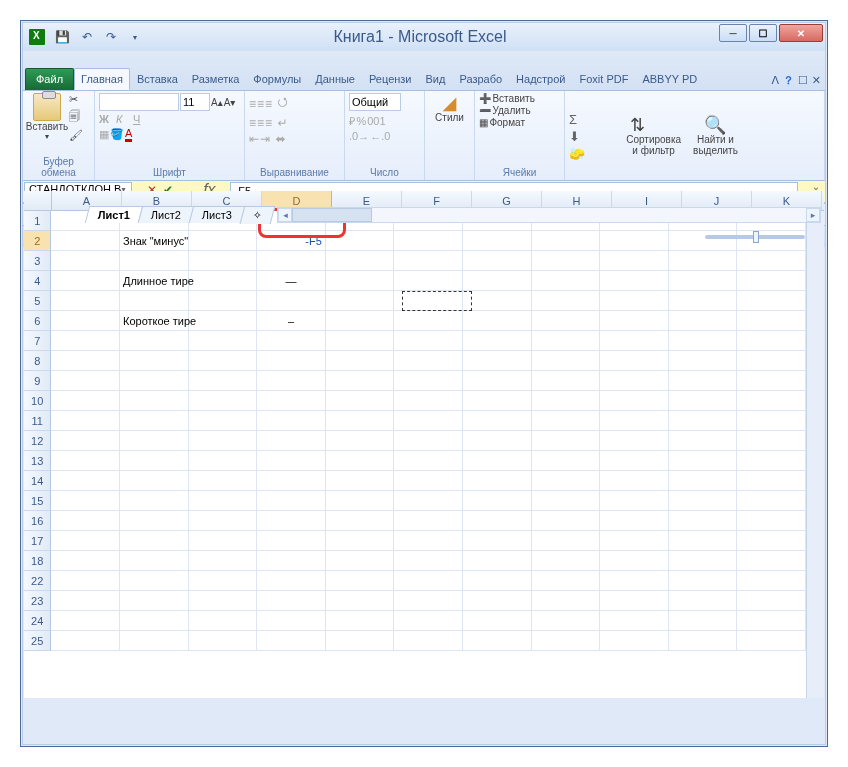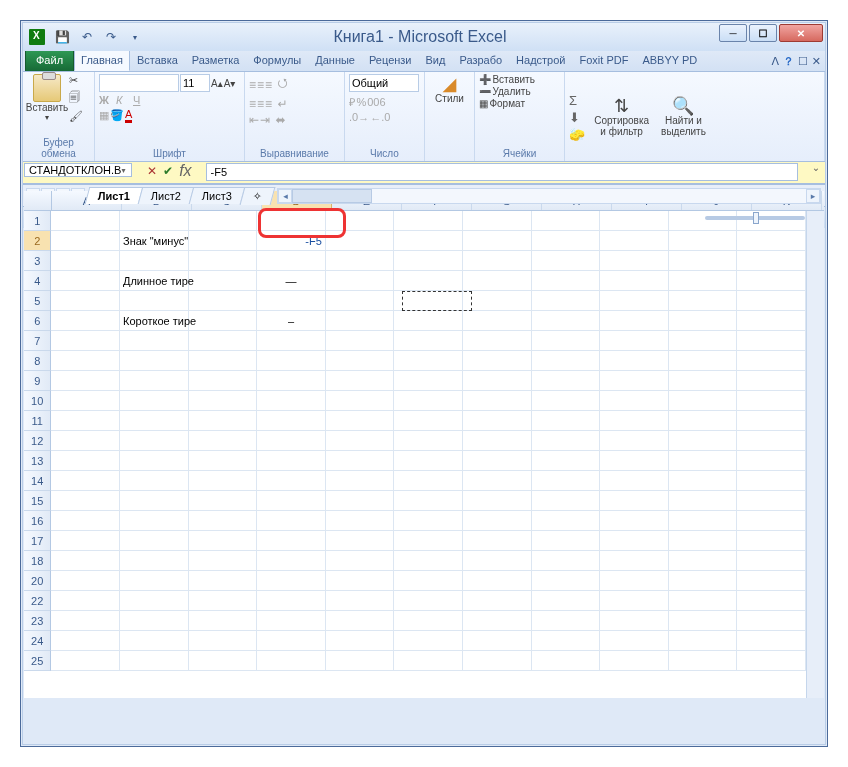--- a/index.html
+++ b/index.html
@@ -13,21 +13,21 @@
   .titlebar .sys-icon { width:16px; height:16px; margin:0 3px 0 6px; background:#107C10; display:inline-block; border-radius:1px; position:relative;}
   .titlebar .sys-icon::after{content:"X"; position:absolute; color:#fff; font-size:10px; font-weight:bold; left:4px; top:1px;}
   .qat { display:flex; gap:2px; align-items:center; margin-left:4px;}
   .qat .btn{ width:22px; height:22px; display:flex; align-items:center; justify-content:center; font-size:12px; color:#3a5a8a;}
   .title-text { position:absolute; left:0; right:8px; text-align:center; color:#3a5a8a; font-size:16px; pointer-events:none;}
   .win-controls { position:absolute; right:2px; top:1px; display:flex;}
   .win-controls div{ width:28px; height:18px; margin-left:2px; display:flex; align-items:center; justify-content:center; font-size:10px; font-weight:bold; border:1px solid #6a84ab; background:linear-gradient(#eaf2fd,#cadef5); border-radius:2px;}
   .win-controls .close{ width:44px; background:linear-gradient(#f1a5a1,#d6695f); color:#fff; border-color:#9e3b33;}
 
   
-  .ribbon-tabs{ height:21px; display:flex; align-items:flex-end; padding-left:2px; background:linear-gradient(#dfe9f7,#d3e1f4); border-bottom:1px solid #a6bedf; font-size:11px;}
+  .ribbon-tabs{ height:40px; display:flex; align-items:flex-end; padding-left:2px; background:linear-gradient(#dfe9f7,#d3e1f4); border-bottom:1px solid #a6bedf; font-size:11px;}
   .file-tab{ background:#1e6b3a; background:linear-gradient(#2f9a55,#176a36); color:#fff; padding:4px 10px; height:22px; border-radius:2px 2px 0 0; border:1px solid #165a2e; border-bottom:none;}
   .tab{ padding:4px 6px; color:#3a5a8a; height:22px; border:1px solid transparent; white-space:nowrap; cursor:default;}
   .tab.active{ background:#f5f9ff; border:1px solid #a6bedf; border-bottom:1px solid #f5f9ff; border-radius:2px 2px 0 0;}
   .help-area{ margin-left:auto; margin-right:4px; display:flex; gap:4px; color:#3a5a8a; font-size:11px; align-items:center; padding-bottom:2px;}
 
   
   .ribbon{ height:90px; background:linear-gradient(#f5f9ff,#e6eefb); border-bottom:1px solid #a6bedf; display:flex; font-size:11px; color:#444;}
   .group{ border-right:1px solid #c9d9ef; padding:2px 4px 0 4px; display:flex; flex-direction:column; justify-content:space-between;}
   .group-body{ flex:1; display:flex; align-items:flex-start; gap:2px;}
   .group-label{ text-align:center; font-size:10px; color:#5a7aaa; padding:1px 0 2px 0; position:relative;}
@@ -37,21 +37,21 @@
   .smallbox{ border:1px solid #b8cce6; background:#fff; padding:0 2px; font-size:11px; height:18px; display:flex; align-items:center; color:#aaa;}
   .big-paste{ width:40px; display:flex; flex-direction:column; align-items:center; font-size:10px;}
   .big-paste .clip{ width:28px; height:28px; background:linear-gradient(#f6e9c8,#e6c977); border:1px solid #c9a94a; border-radius:2px; position:relative;}
   .big-paste .clip::before{ content:""; position:absolute; top:-3px; left:8px; width:12px; height:6px; border:1px solid #988; border-radius:2px; background:#ddd;}
 
   
   .fx-bar{ height:22px; display:flex; align-items:flex-start; border-bottom:1px solid #a6bedf; background:#fef9c3;gap:8px;}
   .namebox{ width:108px; background:#fff; border:1px solid #a6bedf; margin:1px; display:flex; align-items:center; padding:0 4px; font-size:11px;}
   .namebox span{flex:1;}
   .fx-btns{ display:flex; align-items:center; gap:6px; padding:0 6px; color:#666; font-size:12px;}
-  .fx-btns .fx{ font-style:italic; font-size:16px;}
+  .fx-btns .fx{ font-style:italic; font-size:16px;margin-left:24px;}
   .formula-input{ flex:1; background:#fff; border:1px solid #a6bedf; margin:1px 1px 1px 0; font-size:11px; padding:2px 4px; color:#000;}
   .expand{ width:18px; display:flex; align-items:center; justify-content:center; color:#666; font-size:10px;}
 
   
   .grid-area{ position:absolute; top:168px; left:1px; right:1px; bottom:46px; background:#fff; display:flex; flex-direction:column;}
   .col-headers{ display:flex; height:20px; background:linear-gradient(#f5f9ff,#e1eaf6); border-bottom:1px solid #b3c8e3; font-size:11px; color:#3a5a8a;}
   .corner{ width:28px; border-right:1px solid #b3c8e3; background:linear-gradient(#f5f9ff,#e1eaf6);}
   .ch{ width:70px; border-right:1px solid #cad9ec; display:flex; align-items:center; justify-content:center;}
   .ch.sel{ background:#f8e2b0; color:#9a6a1f; border-right-color:#d9b36a;}
   .row{ display:flex; height:20px;}
@@ -171,25 +171,25 @@
       <div class="group-body" style="flex-direction:column;gap:2px;color:#aaa;font-size:12px;">
         <div class="rb-row"><span>≡</span><span>≡</span><span>≡</span>&nbsp;<span>⭯</span></div>
         <div class="rb-row"><span>≡</span><span>≡</span><span>≡</span>&nbsp;<span>↵</span></div>
         <div class="rb-row"><span>⇤</span><span>⇥</span>&nbsp;<span>⬌</span></div>
       </div>
       <div class="group-label">Выравнивание</div>
     </div>
 
     <div class="group" style="width:80px;">
       <div class="group-body" style="flex-direction:column;gap:2px;">
-        <div class="smallbox" style="width:70px;color:#000;">Общий</div>
+        <div class="smallbox" style="width:52px;color:#000;">Общий</div>
         <div class="rb-row" style="color:#aaa;">
               <span>₽</span>
               <span>%</span>
-              <span>006</span>
+              <span>001</span>
             </div>
         <div class="rb-row" style="color:#aaa;">
               <span>.0→</span>
               <span>←.0</span>
             </div>
       </div>
       <div class="group-label">Число</div>
     </div>
 
     <div class="group" style="width:50px;">
@@ -222,21 +222,21 @@
 
     <div class="group" style="flex:1;">
       <div class="group-body" style="gap:6px; align-items:center;">
         <div style="display:flex;flex-direction:column;gap:2px;color:#666;font-size:13px;">
           <span>Σ</span>
           <span>⬇</span>
           <span>🧽</span>
         </div>
         <div class="rb-btn">
           <span class="ic" style="font-size:18px;">⇅</span>
-          <span style="white-space:pre;">Сортировка
+          <span style="white-space:pre;margin-left:32px;">Сортировка
 и фильтр</span>
         </div>
         <div class="rb-btn">
           <span class="ic" style="font-size:18px;">🔍</span>
           <span style="white-space:pre;">Найти и
 выделить</span>
         </div>
       </div>
     </div>
   </div>
@@ -526,34 +526,20 @@
               <div class="cell"></div>
               <div class="cell"></div>
               <div class="cell"></div>
               <div class="cell"></div>
               <div class="cell"></div>
               <div class="cell"></div>
               <div class="cell"></div>
               <div class="cell"></div>
             </div>
             <div class="row">
-              <div class="rh">20</div>
-              <div class="cell"></div>
-              <div class="cell"></div>
-              <div class="cell"></div>
-              <div class="cell"></div>
-              <div class="cell"></div>
-              <div class="cell"></div>
-              <div class="cell"></div>
-              <div class="cell"></div>
-              <div class="cell"></div>
-              <div class="cell"></div>
-              <div class="cell"></div>
-            </div>
-            <div class="row">
               <div class="rh">22</div>
               <div class="cell"></div>
               <div class="cell"></div>
               <div class="cell"></div>
               <div class="cell"></div>
               <div class="cell"></div>
               <div class="cell"></div>
               <div class="cell"></div>
               <div class="cell"></div>
               <div class="cell"></div>

